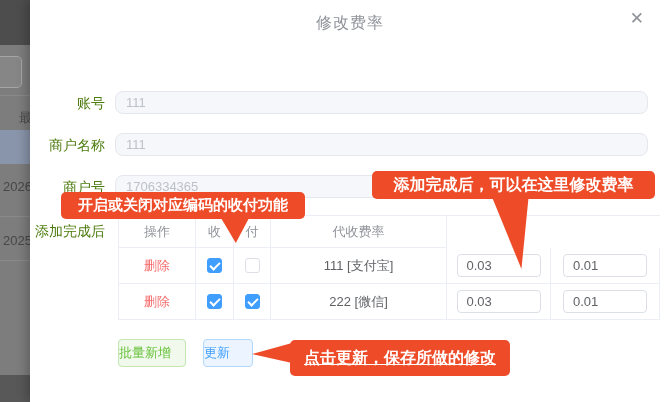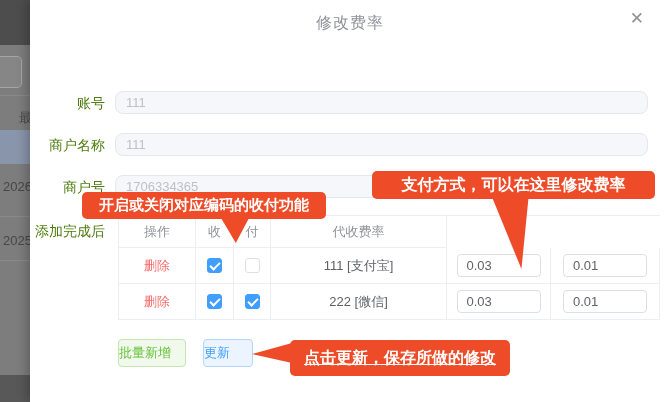--- a/index.html
+++ b/index.html
@@ -57,21 +57,21 @@
   .btn-batch { left:88px; width:68px; color:#67c23a; background:#f0f9eb;
     border:1px solid #c2e7b0; }
   .btn-update { left:173px; width:50px; color:#409eff; background:#ecf5ff;
     border:1px solid #b3d8ff; }
 
   
   .callout { position:absolute; background:#ee4b28; color:#fff; font-weight:bold;
     border-radius:5px; display:flex; align-items:center; justify-content:center;
     z-index:6; white-space:nowrap; }
   .tail { position:absolute; background:#ee4b28; z-index:5; }
-  .c1 { left:52px;  top:192px; width:244px; height:27px; font-size:15px; }
+  .c1 { left:31px;  top:192px; width:244px; height:27px; font-size:15px; }
   .c1-tail { left:185px; top:218px; width:40px; height:25px;
     clip-path:polygon(15% 0, 85% 0, 52% 100%); }
   .c2 { left:342px; top:171px; width:283px; height:28px; font-size:16px; }
   .c2-tail { left:458px; top:198px; width:44px; height:71px;
     clip-path:polygon(10% 0, 92% 0, 76% 100%); }
   .c3 { left:260px; top:340px; width:220px; height:36px; font-size:16px;text-decoration:underline; }
   .c3-tail { left:222px; top:343px; width:40px; height:20px;
     clip-path:polygon(100% 0, 100% 100%, 0 55%); }
 </style>
 </head>
@@ -145,17 +145,17 @@
           <input class="rate-input" value="0.01" style="">
         </div>
     </div>
   </div>
 
   <button class="btn btn-batch">批量新增</button>
   <button class="btn btn-update">更新</button>
 
   <div class="callout c1">开启或关闭对应编码的收付功能</div>
   <div class="tail c1-tail"></div>
-  <div class="callout c2">支付方式，可以在这里修改费率</div>
+  <div class="callout c2">添加完成后，可以在这里修改费率</div>
   <div class="tail c2-tail"></div>
   <div class="callout c3">点击更新，保存所做的修改</div>
   <div class="tail c3-tail"></div>
 </div>
 
 </body></html>

